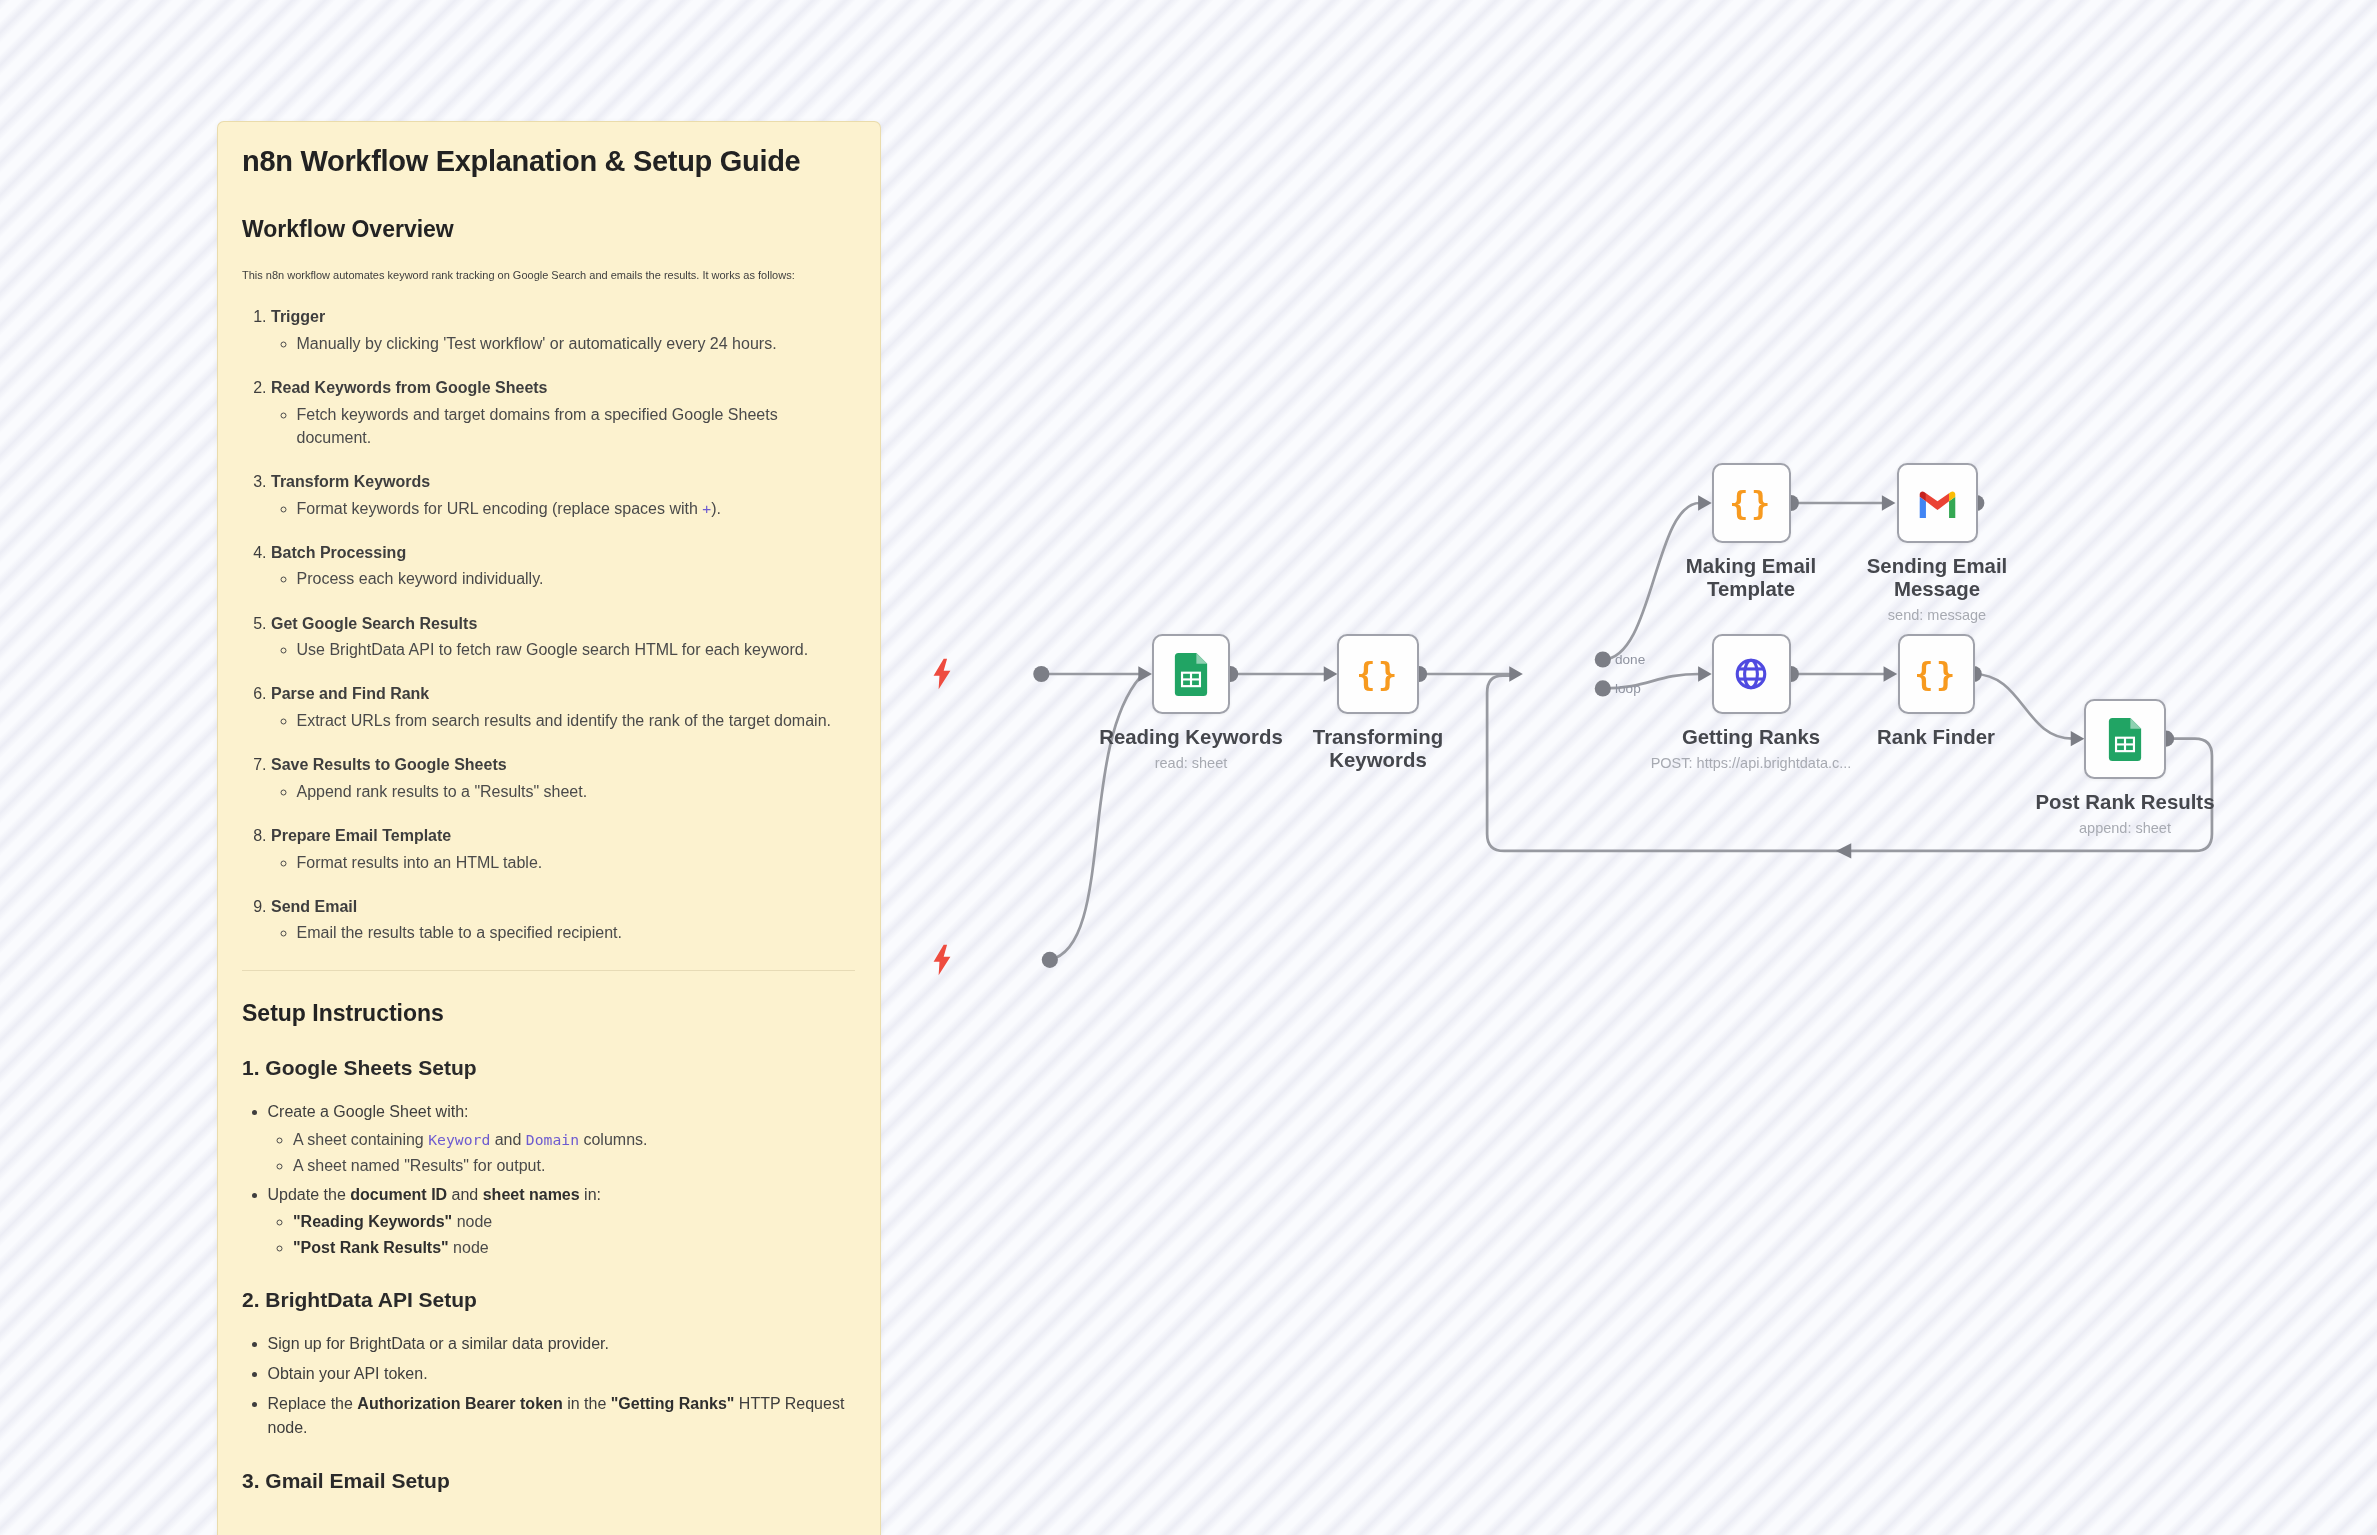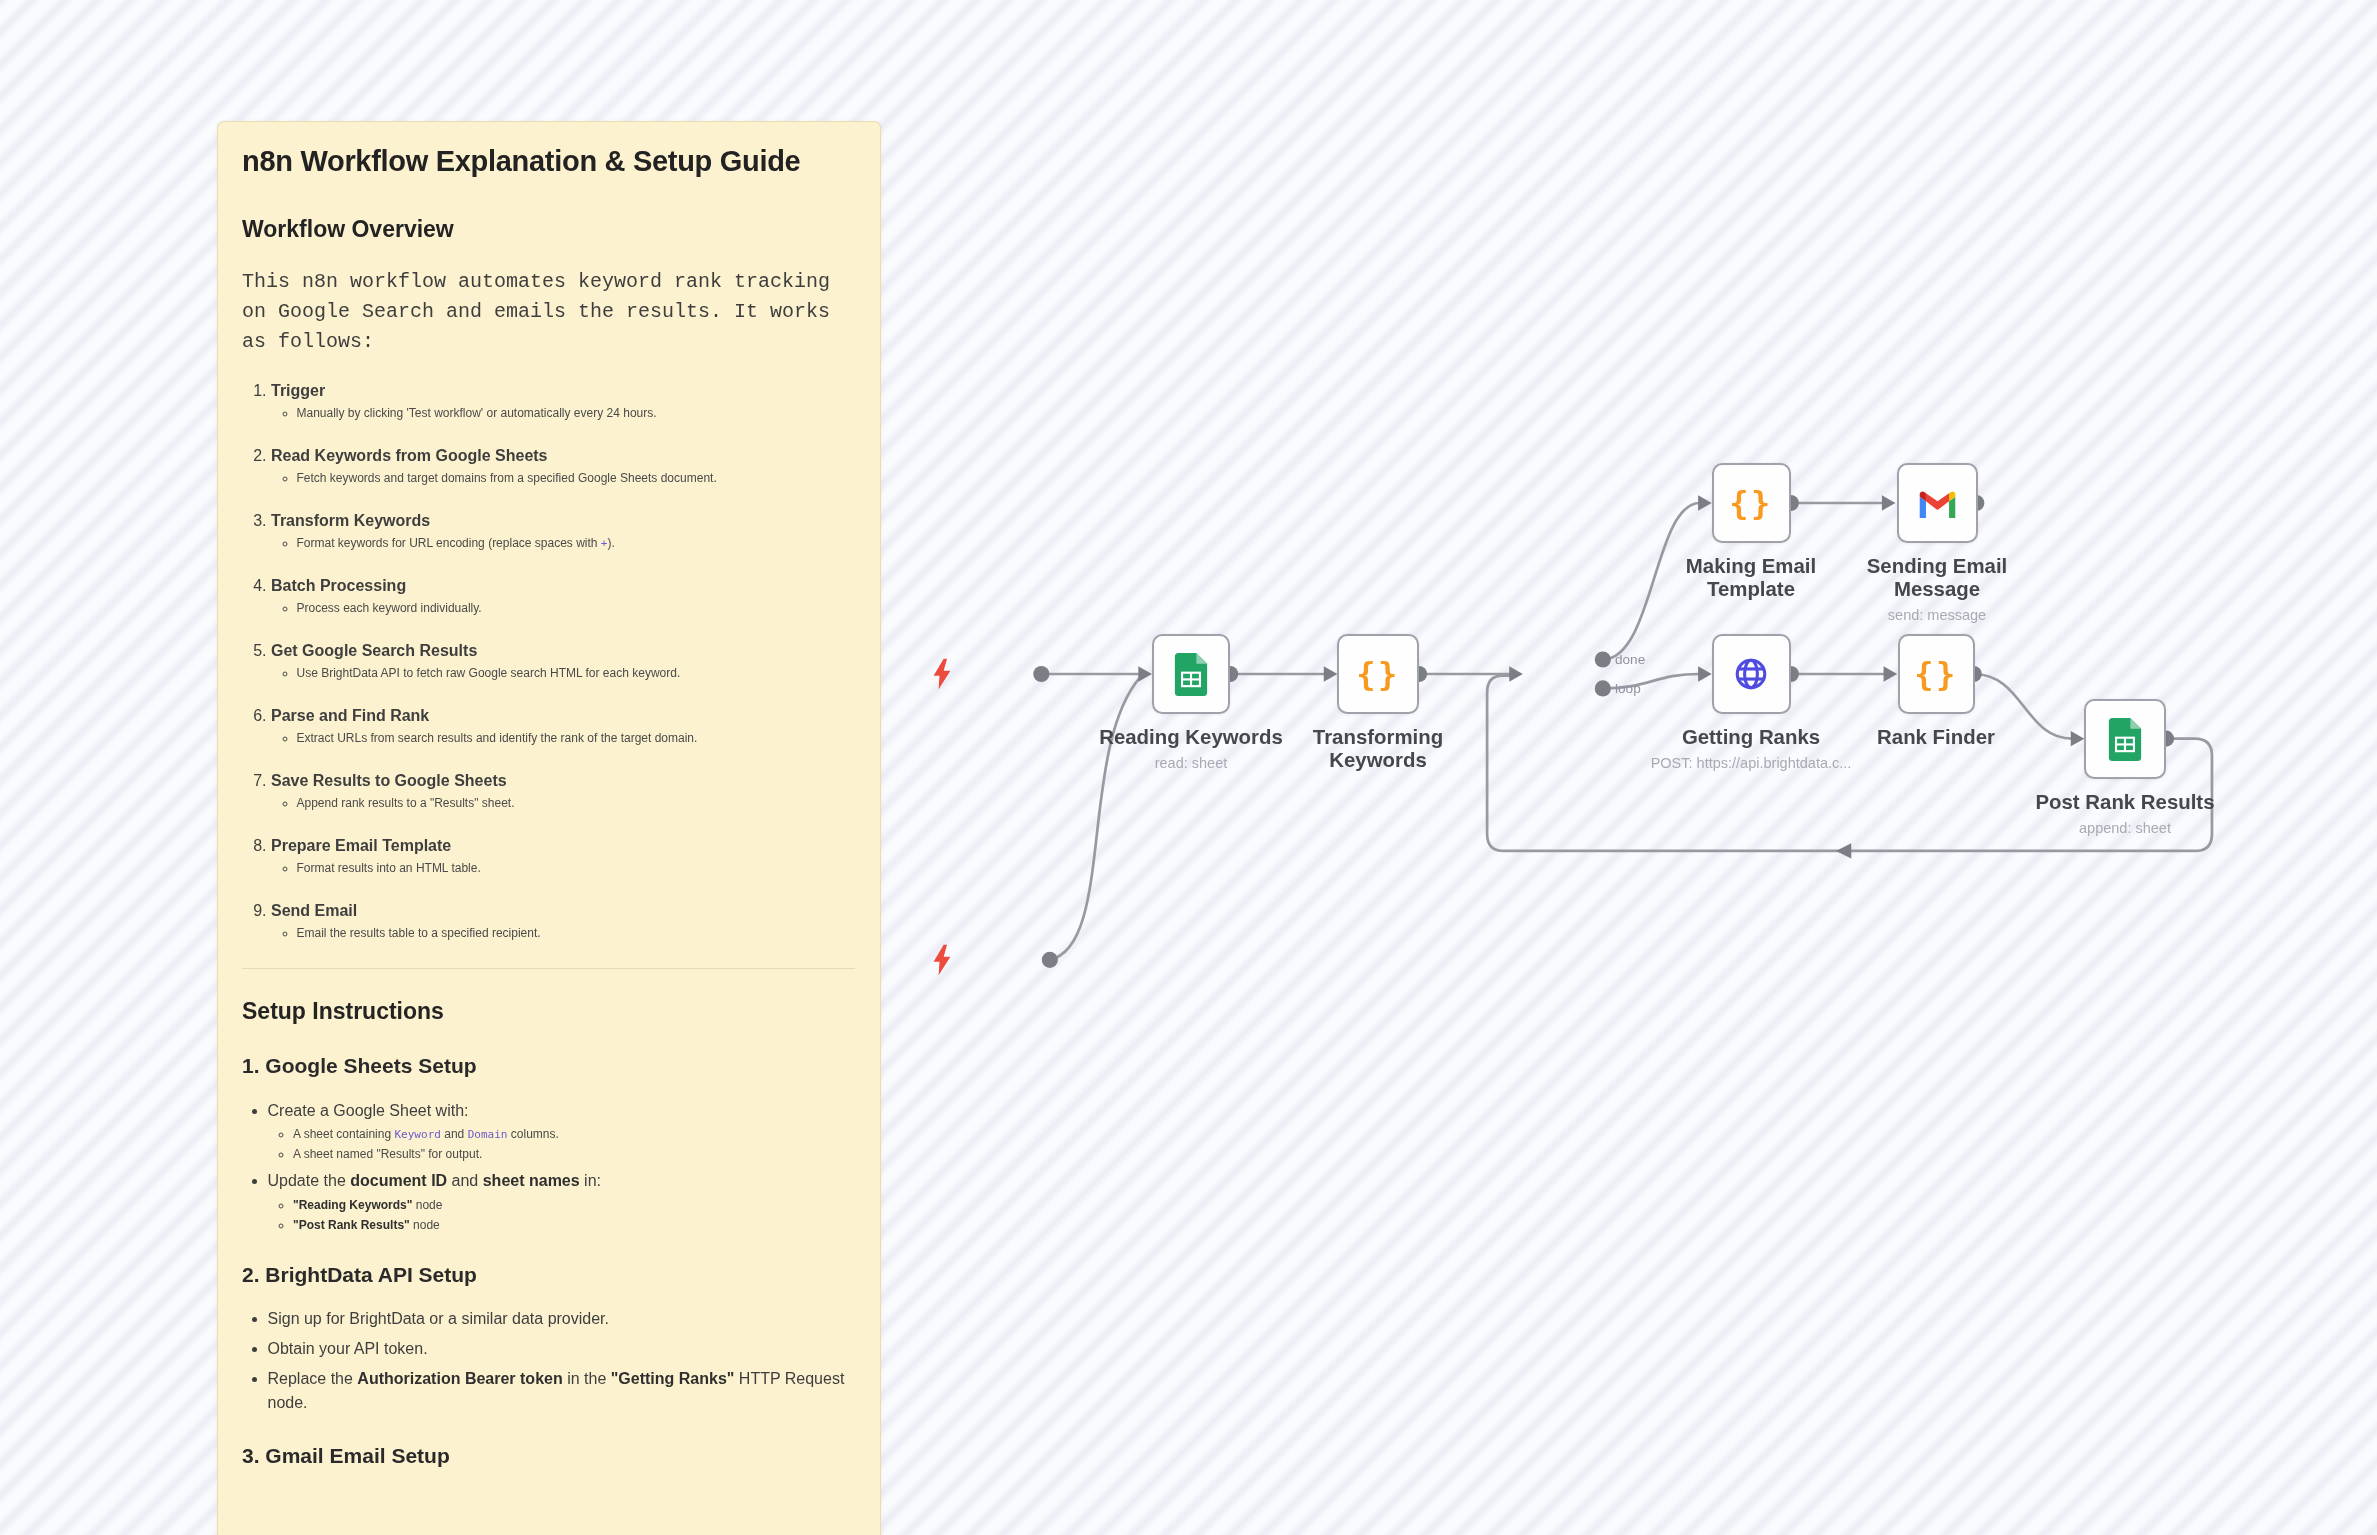--- a/index.html
+++ b/index.html
@@ -15,25 +15,25 @@
   
   .sticky{
     position:absolute;left:217px;top:121px;width:664px;height:1421px;
     background:#fcf2cf;border:0.9px solid rgba(175,140,50,.22);border-radius:6.8px;
     padding:13.6px 25.5px 25.5px 24px;box-sizing:border-box;color:#3e3e3e;
     box-shadow:0 1.7px 5.1px rgba(0,0,0,.05);
   }
   .sticky h1{font-size:29px;line-height:1.2;margin:8.5px 0 37px 0;color:#222;letter-spacing:-0.3px;}
   .sticky h2{font-size:23px;margin:29px 0 24px 0;color:#232323;}
   .sticky h3{font-size:21px;margin:29px 0 20.4px 0;color:#2a2a2a;}
-  .sticky p{font-size:20px;margin:4px 0 22px 0;line-height:1.5;font-family:Liberation Mono, monospace;}
+  .sticky p{font-size:11px;margin:4px 0 22px 0;line-height:1.5;}
   .sticky ol{margin:0 0 8.5px 0;padding-left:29px;font-size:16px;}
   .sticky ol>li{margin-bottom:21px;line-height:1.45;}
   .step-title{font-weight:700;}
-  ul.sub{list-style:circle;margin:3.4px 0 0 0;padding-left:25.5px;font-size:12px;color:#4a4a4a;}
+  ul.sub{list-style:circle;margin:3.4px 0 0 0;padding-left:25.5px;font-size:16px;color:#4a4a4a;}
   ul.sub li{margin:2.6px 0;line-height:1.45;}
   ul.bullets{list-style:disc;margin:0 0 12px 0;padding-left:25.5px;font-size:16px;}
   ul.bullets>li{margin:6px 0;line-height:1.5;}
   .b{font-weight:700;color:#2f2f2f;}
   .code{font-family:"DejaVu Sans Mono",monospace;color:#6d5bd0;font-size:.92em;}
   .hr{border:none;border-top:0.9px solid rgba(80,60,10,.12);margin:25.5px 0 5.1px 0;}
   
   .nodewrap{position:absolute;width:204px;text-align:center;}
   .nodebox{
     margin:0 auto;height:80px;background:#fefefe;border:2.1px solid #a0a2ab;

